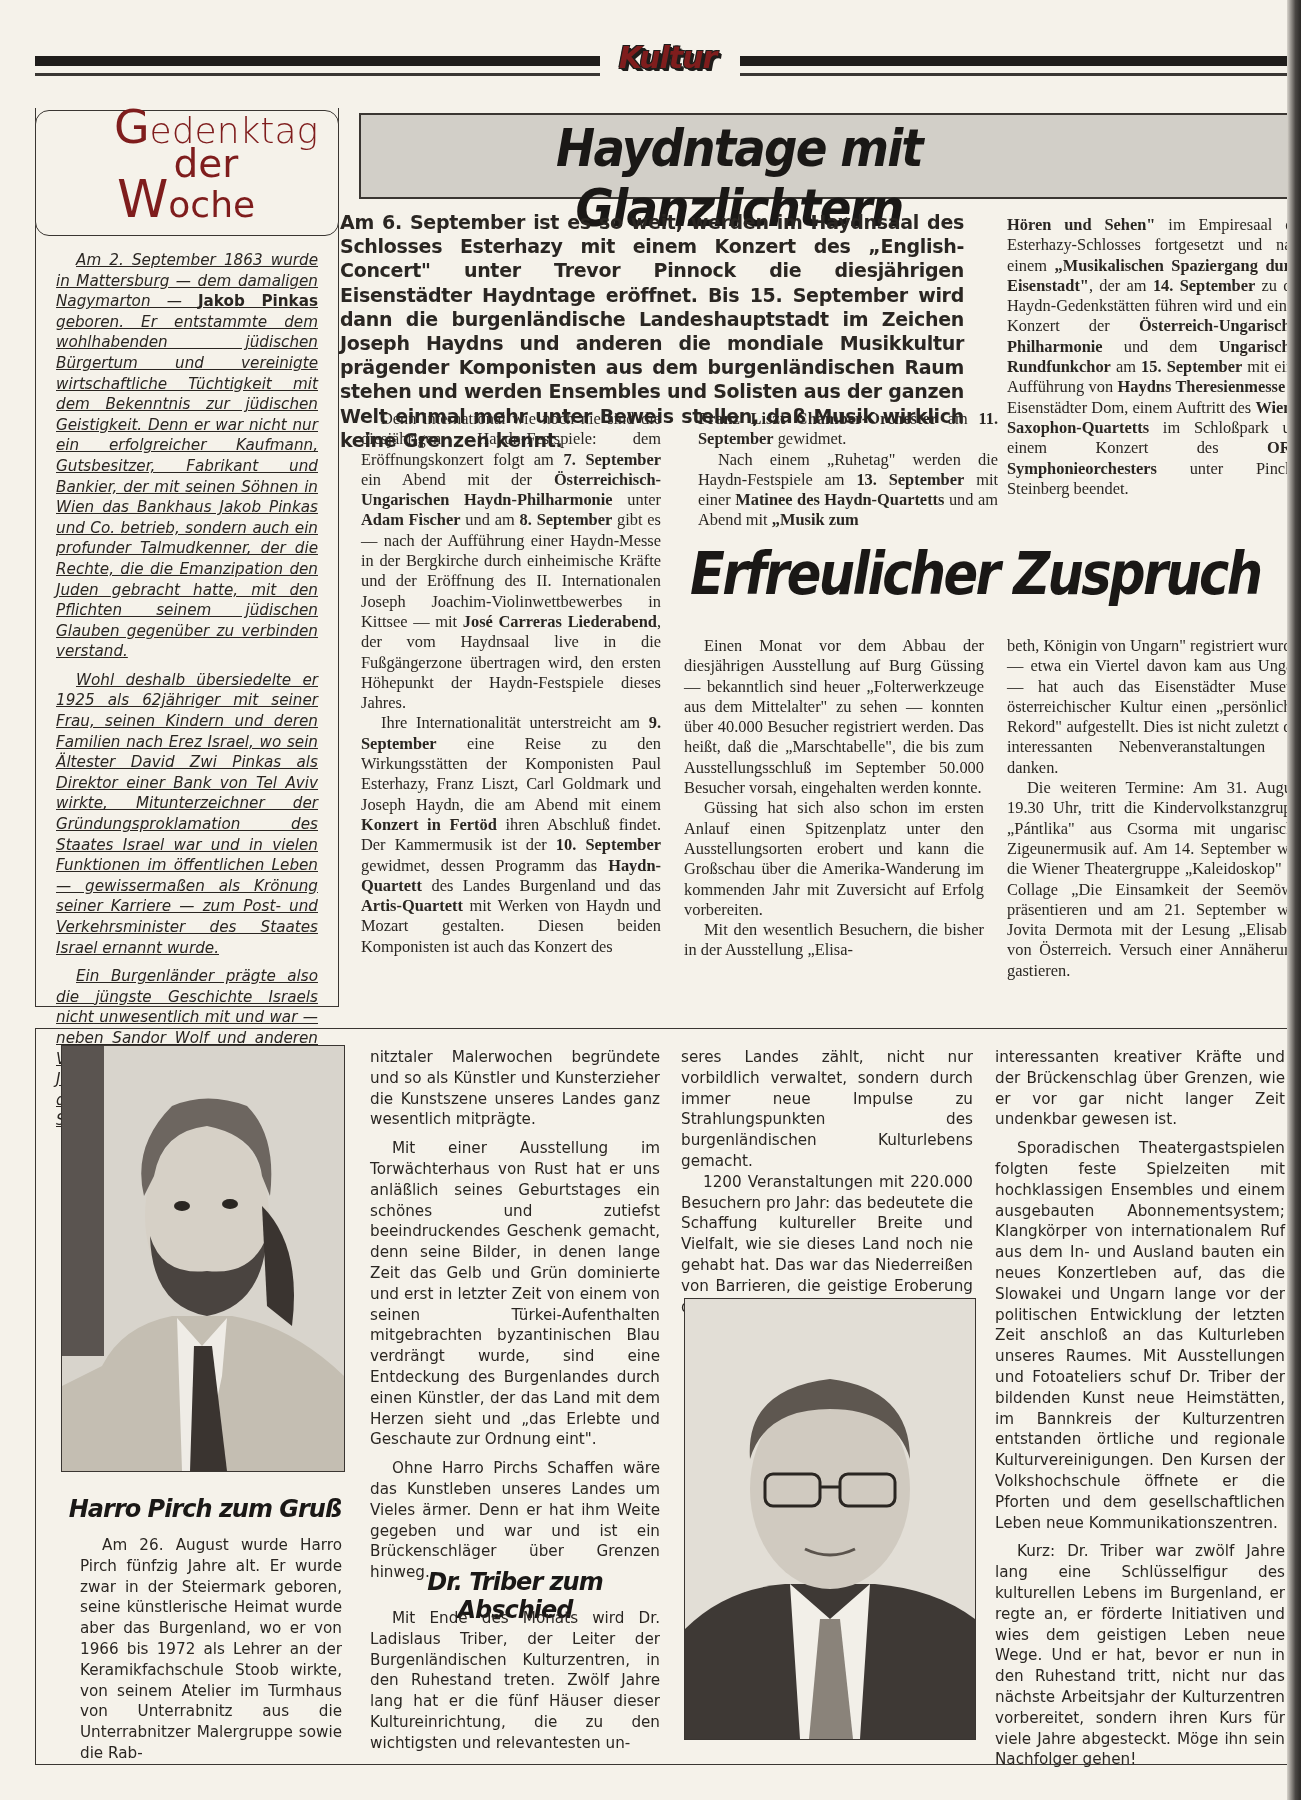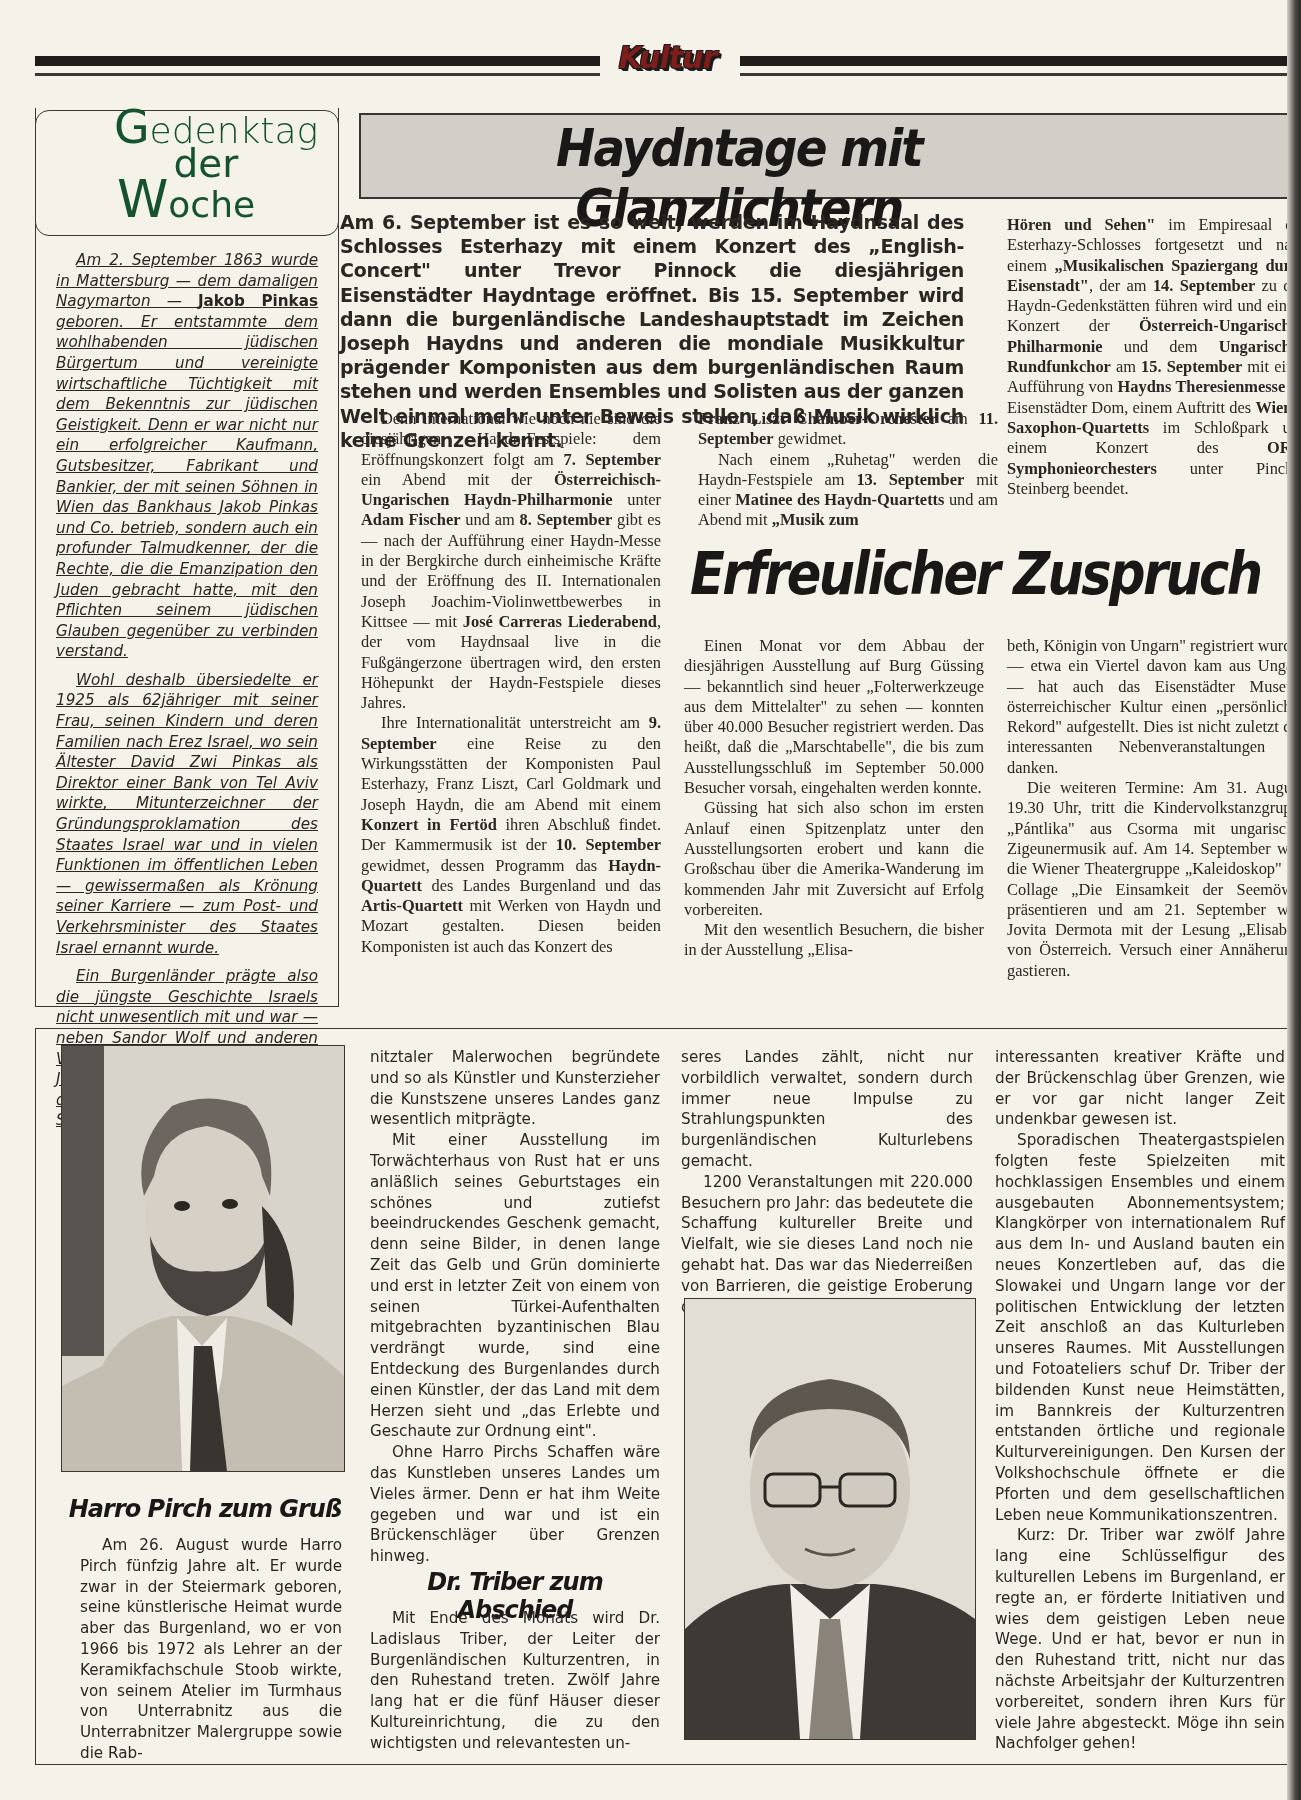--- a/index.html
+++ b/index.html
@@ -16,21 +16,21 @@
   .mast-bar { position: absolute; height: 10px; background: #1f1d1b; top: 56px; }
   .mast-thin { position: absolute; height: 3px; background: #3a3734; top: 73px; }
   .mast-title { position: absolute; left: 605px; top: 40px; width: 125px; text-align: center;
     font-family: "DejaVu Sans", sans-serif; font-weight: bold; font-style: italic;
     font-size: 30px; color: #7f1d1d; letter-spacing: -1px;
     text-shadow: 2px 2px 0 #1f1d1b, -1px -1px 0 #1f1d1b, 1px -1px 0 #1f1d1b, -1px 1px 0 #1f1d1b, 3px 3px 0 #1f1d1b; }
 
   
   .ged-box { left: 35px; top: 108px; width: 302px; height: 898px; border: 1.5px solid #3a3632; border-top: none; }
   .ged-head { left: 35px; top: 110px; width: 302px; height: 124px; border: 1.5px solid #3a3632; border-radius: 14px; border-bottom-left-radius: 14px; background: #f5f2ea; }
-  .ged-title { left: 35px; top: 108px; width: 302px; text-align: center; font-family: "DejaVu Sans", sans-serif; color: #14532d; }
+  .ged-title { left: 35px; top: 108px; width: 302px; text-align: center; font-family: "DejaVu Sans", sans-serif; color: #7f1d1d; }
   .ged-title .l1 { font-size: 36px; line-height: 38px; margin-left: 60px; font-weight: 300; }
   .ged-title .l1 b { font-size: 46px; font-weight: normal; }
   .ged-title .l2 { font-size: 39px; line-height: 28px; margin-left: 40px; }
   .ged-title .l3 { font-size: 36px; line-height: 42px; }
   .ged-title .l3 b { font-size: 52px; font-weight: normal; }
   .ged-text { left: 48px; top: 242px; width: 278px; font-family: "DejaVu Sans", sans-serif; font-style: italic; font-size: 15.2px; line-height: 20.6px; text-align: justify; }
   .ged-text p { margin: 8px; text-indent: 20px; text-decoration: underline; }
   .ged-text p:first-child { text-indent: 20px; }
 
   
@@ -47,21 +47,21 @@
 
   
   .erf-title { left: 690px; top: 540px; width: 620px; font-family: "DejaVu Sans", sans-serif; font-weight: bold; font-style: italic; font-size: 58px; letter-spacing: -3px; color: #1a1816; transform: scaleX(0.88); transform-origin: left; white-space: nowrap; }
   .erf-c1 { left: 684px; top: 636px; width: 300px; }
   .erf-c2 { left: 1007px; top: 636px; width: 300px; }
 
   
   .lower-box { left: 35px; top: 1028px; width: 1266px; height: 735px; border-top: 1.5px solid #3a3632; border-left: 1.5px solid #3a3632; border-bottom: 1.5px solid #3a3632; }
   .sans-col { font-family: "DejaVu Sans", sans-serif; font-size: 15.2px; line-height: 20.8px; text-align: justify; }
   .sans-col p { margin: 0; text-indent: 22px; }
-  .sans-col p.gap { }
+  .sans-col p.gap { margin-top: 8px; }
   .photo { background: #cfcac0; border: 1.5px solid #3a3632; overflow: hidden; }
   .photo1 { left: 61px; top: 1045px; width: 282px; height: 425px; }
   .photo2 { left: 684px; top: 1298px; width: 290px; height: 440px; }
   .sub-h { font-family: "DejaVu Sans", sans-serif; font-weight: bold; font-style: italic; font-size: 24px; letter-spacing: -1px; color: #1a1816; text-align: center; }
   .h-harro { left: 60px; top: 1495px; width: 290px; }
   .harro-text { left: 80px; top: 1535px; width: 262px; }
   .lc2 { left: 370px; top: 1047px; width: 290px; }
   .h-triber { left: 370px; top: 1568px; width: 290px; }
   .triber-text { left: 370px; top: 1608px; width: 290px; }
   .lc3 { left: 681px; top: 1047px; width: 292px; }

